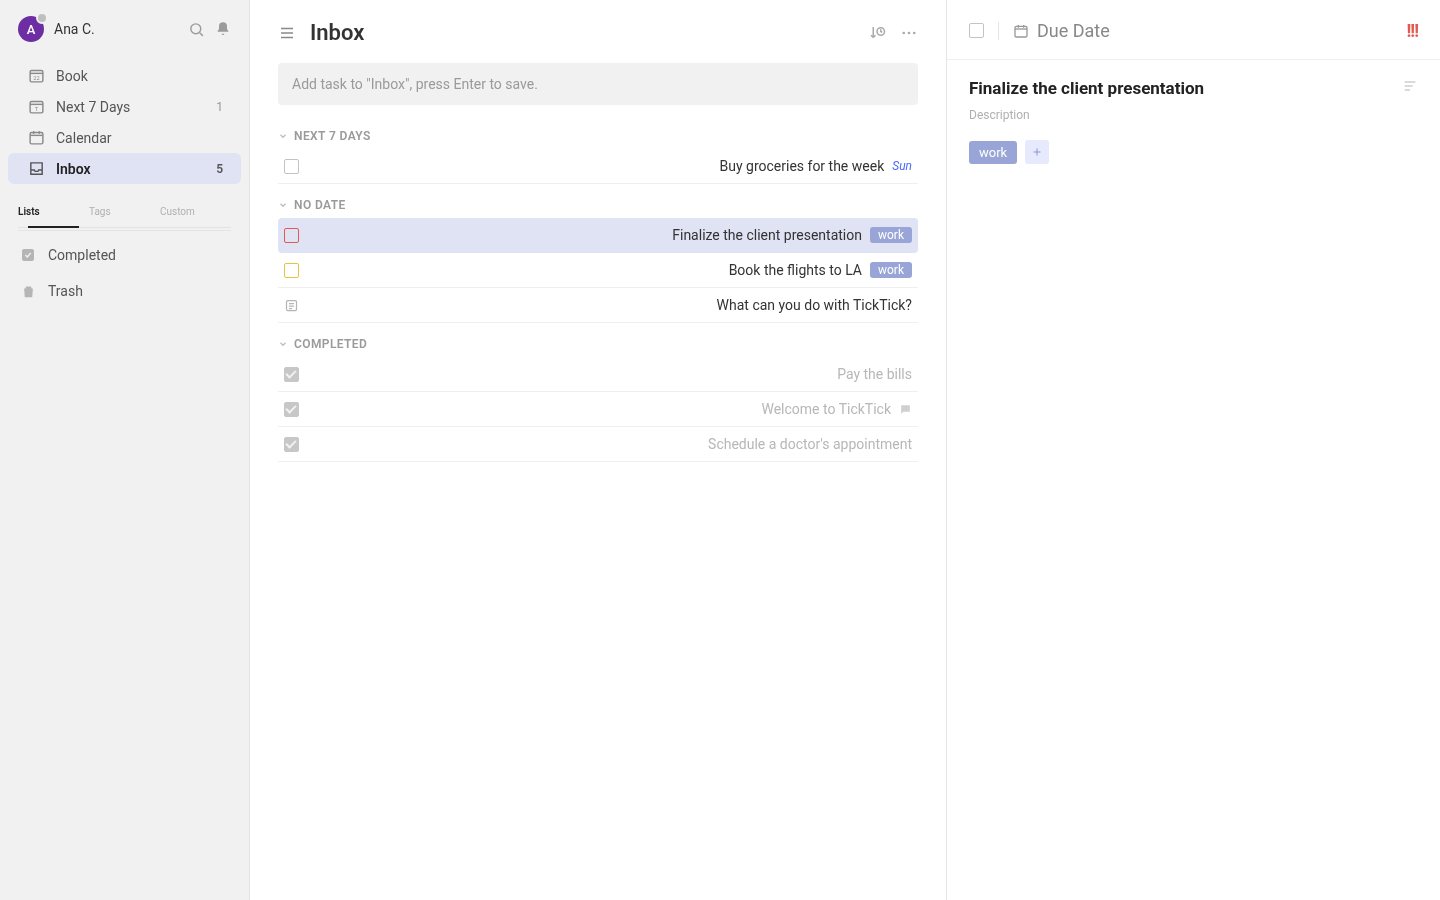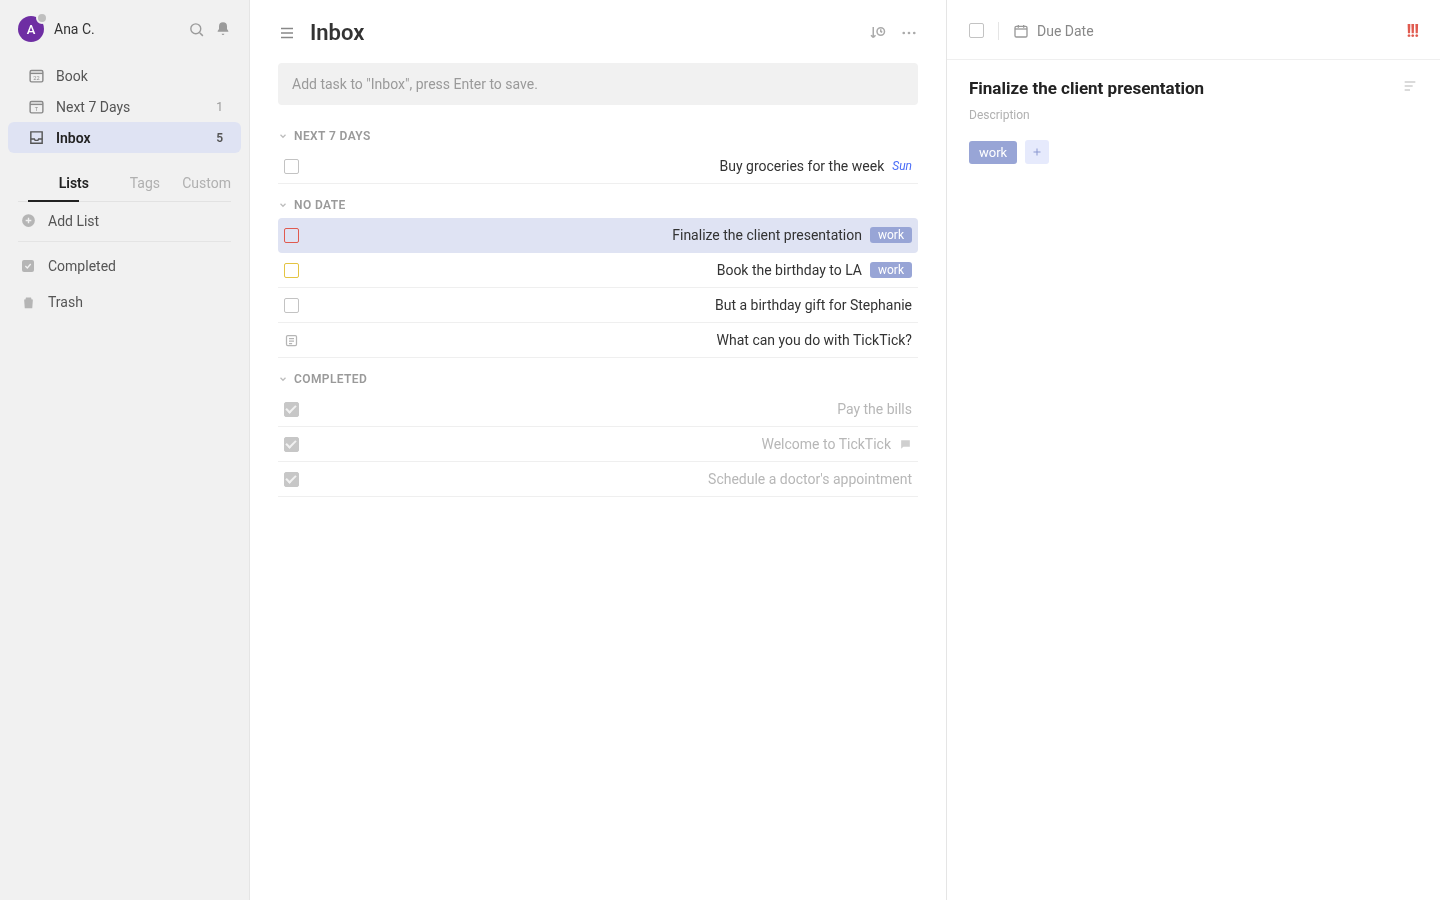--- a/index.html
+++ b/index.html
@@ -64,23 +64,23 @@
   .nav-item .label { flex: 1; }
   .nav-item .count { color: #999; font-size: 12px; }
   .nav-item.active .count { color: #555; }
   .tabs {
     display: flex;
     margin: 14px 18px 0 18px;
     border-bottom: 1px solid #e2e2e2;
   }
   .tab {
     flex: 1;
-    text-align: right;
+    text-align: left;
     padding: 8px 0 10px 0;
-    font-size: 14px;
+    font-size: 10px;
     color: #b0b0b0;
     cursor: pointer;
     position: relative;
   }
   .tab.active { color: #222; font-weight: 600; }
   .tab.active::after {
     content: "";
     position: absolute;
     left: 10px; right: 10px; bottom: -1px;
     height: 2px;
@@ -190,21 +190,21 @@
     flex-direction: column;
   }
   .detail-header {
     display: flex;
     align-items: center;
     padding: 20px 22px 18px 22px;
     border-bottom: 1px solid #efefef;
   }
   .detail-header .chk { width:15px; height:15px; border:1.5px solid #c3c3c3; border-radius:2px; cursor:pointer; }
   .detail-header .divider { width:1px; height:18px; background:#e5e5e5; margin:0 14px; }
-  .due-date-btn { display:flex; align-items:center; color:#888; cursor:pointer; font-size:14px; }
+  .due-date-btn { display:flex; align-items:center; color:#888; cursor:pointer; font-size:18px; }
   .due-date-btn .cal-icon { margin-right:8px; }
   .priority-flag { margin-left:auto; color:#e05a4f; font-size:18px; font-weight:700; letter-spacing:-1px; cursor:pointer; }
   .detail-body { padding: 18px 22px; position:relative; }
   .detail-title { font-size: 17px; font-weight: 700; color:#222; margin-bottom: 10px; padding-right: 30px; }
   .detail-desc-ph { color:#b0b0b0; font-size:12px; margin-bottom:18px; cursor:text; }
   .detail-tags { display:flex; align-items:center; gap:8px; }
   .detail-tag { background:#98a5d6; color:#fff; font-size:13px; padding:4px 10px; border-radius:3px; cursor:pointer; }
   .add-tag-btn {
     width:24px; height:24px;
     background:#e6eafc;
@@ -257,46 +257,48 @@
     <span class="nav-icon">
       <svg width="17" height="17" viewBox="0 0 24 24" fill="none" stroke="#8a8a8a" stroke-width="2">
           <rect x="3" y="5" width="18" height="16" rx="2"></rect>
           <line x1="3" y1="9" x2="21" y2="9"></line>
           <text x="12" y="18" font-size="8" text-anchor="middle" fill="#8a8a8a" stroke="none">T</text>
         </svg>
     </span>
     <span class="label">Next 7 Days</span>
     <span class="count">1</span>
   </div>
+  <div class="nav-item">
+    <span class="nav-icon">
+      <svg width="17" height="17" viewBox="0 0 24 24" fill="none" stroke="#8a8a8a" stroke-width="2">
+          <rect x="3" y="5" width="18" height="16" rx="2"></rect>
+          <line x1="3" y1="9" x2="21" y2="9"></line>
+          <line x1="8" y1="3" x2="8" y2="7"></line>
+          <line x1="16" y1="3" x2="16" y2="7"></line>
+        </svg>
+    </span>
+    <span class="label">Calendar</span>
+  </div>
   <div class="nav-item active">
     <span class="nav-icon">
       <svg width="17" height="17" viewBox="0 0 24 24" fill="none" stroke="#555" stroke-width="2">
           <path d="M4 4h16v16H4z"></path>
           <path d="M4 14h5l1 2h4l1-2h5"></path>
         </svg>
     </span>
     <span class="label">Inbox</span>
     <span class="count">5</span>
   </div>
 
   <div class="tabs">
     <div class="tab active">Lists</div>
     <div class="tab">Tags</div>
     <div class="tab">Custom</div>
   </div>
 
-  <div class="sidebar-row">
-    <span class="row-icon">
-      <svg width="17" height="17" viewBox="0 0 24 24" fill="#b5b5b5">
-          <circle cx="12" cy="12" r="9"></circle>
-          <path d="M12 8v8M8 12h8" stroke="#f1f1f1" stroke-width="2"></path>
-        </svg>
-    </span>
-    <span>Add List</span>
-  </div>
 
   <div class="sidebar-divider"></div>
 
   <div class="sidebar-row">
     <span class="row-icon">
       <svg width="16" height="16" viewBox="0 0 24 24" fill="#b5b5b5">
           <rect x="3" y="3" width="18" height="18" rx="3"></rect>
           <path d="M8 12l3 3 5-6" stroke="#f1f1f1" stroke-width="2" fill="none"></path>
         </svg>
     </span>
@@ -362,26 +364,22 @@
     </span>
     <span>NO DATE</span>
   </div>
   <div class="task-row selected">
     <div class="chk red"></div>
     <div class="task-title">Finalize the client presentation</div>
     <div class="task-tag">work</div>
   </div>
   <div class="task-row">
     <div class="chk yellow"></div>
-    <div class="task-title">Book the birthday to LA</div>
+    <div class="task-title">Book the flights to LA</div>
     <div class="task-tag">work</div>
-  </div>
-  <div class="task-row">
-    <div class="chk"></div>
-    <div class="task-title">But a birthday gift for Stephanie</div>
   </div>
   <div class="task-row">
     <span class="note-icon">
       <svg width="15" height="15" viewBox="0 0 24 24" fill="none" stroke="currentColor" stroke-width="2">
           <rect x="4" y="4" width="16" height="16" rx="2"></rect>
           <line x1="8" y1="9" x2="16" y2="9"></line>
           <line x1="8" y1="13" x2="16" y2="13"></line>
           <line x1="8" y1="17" x2="13" y2="17"></line>
         </svg>
     </span>

